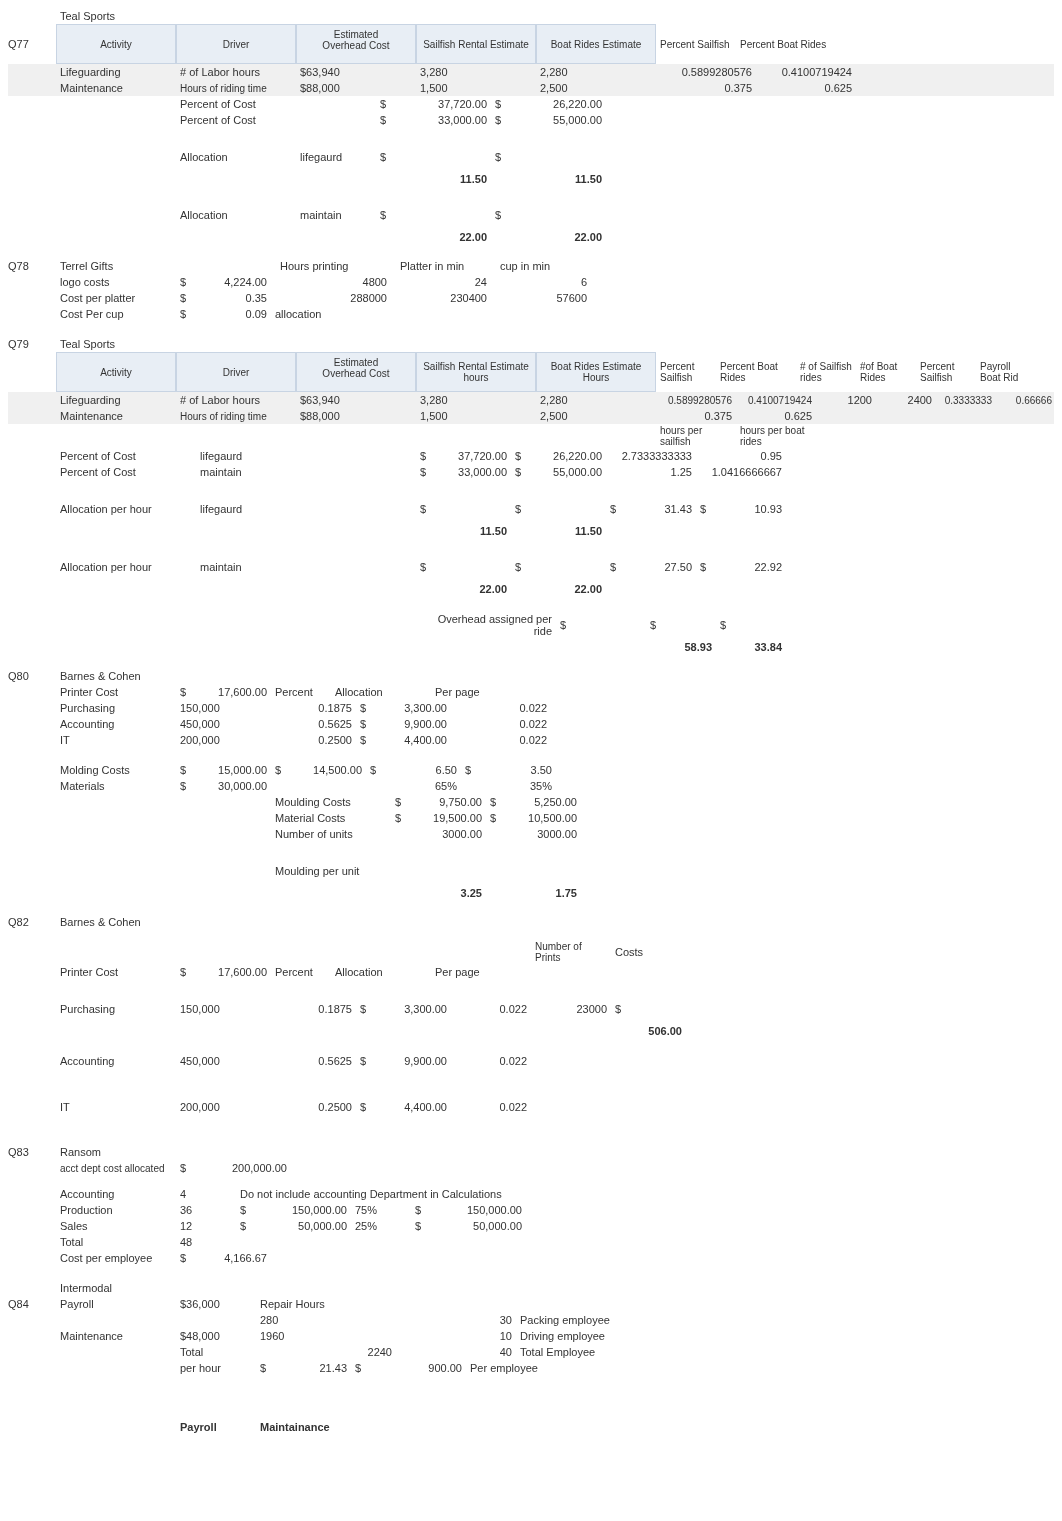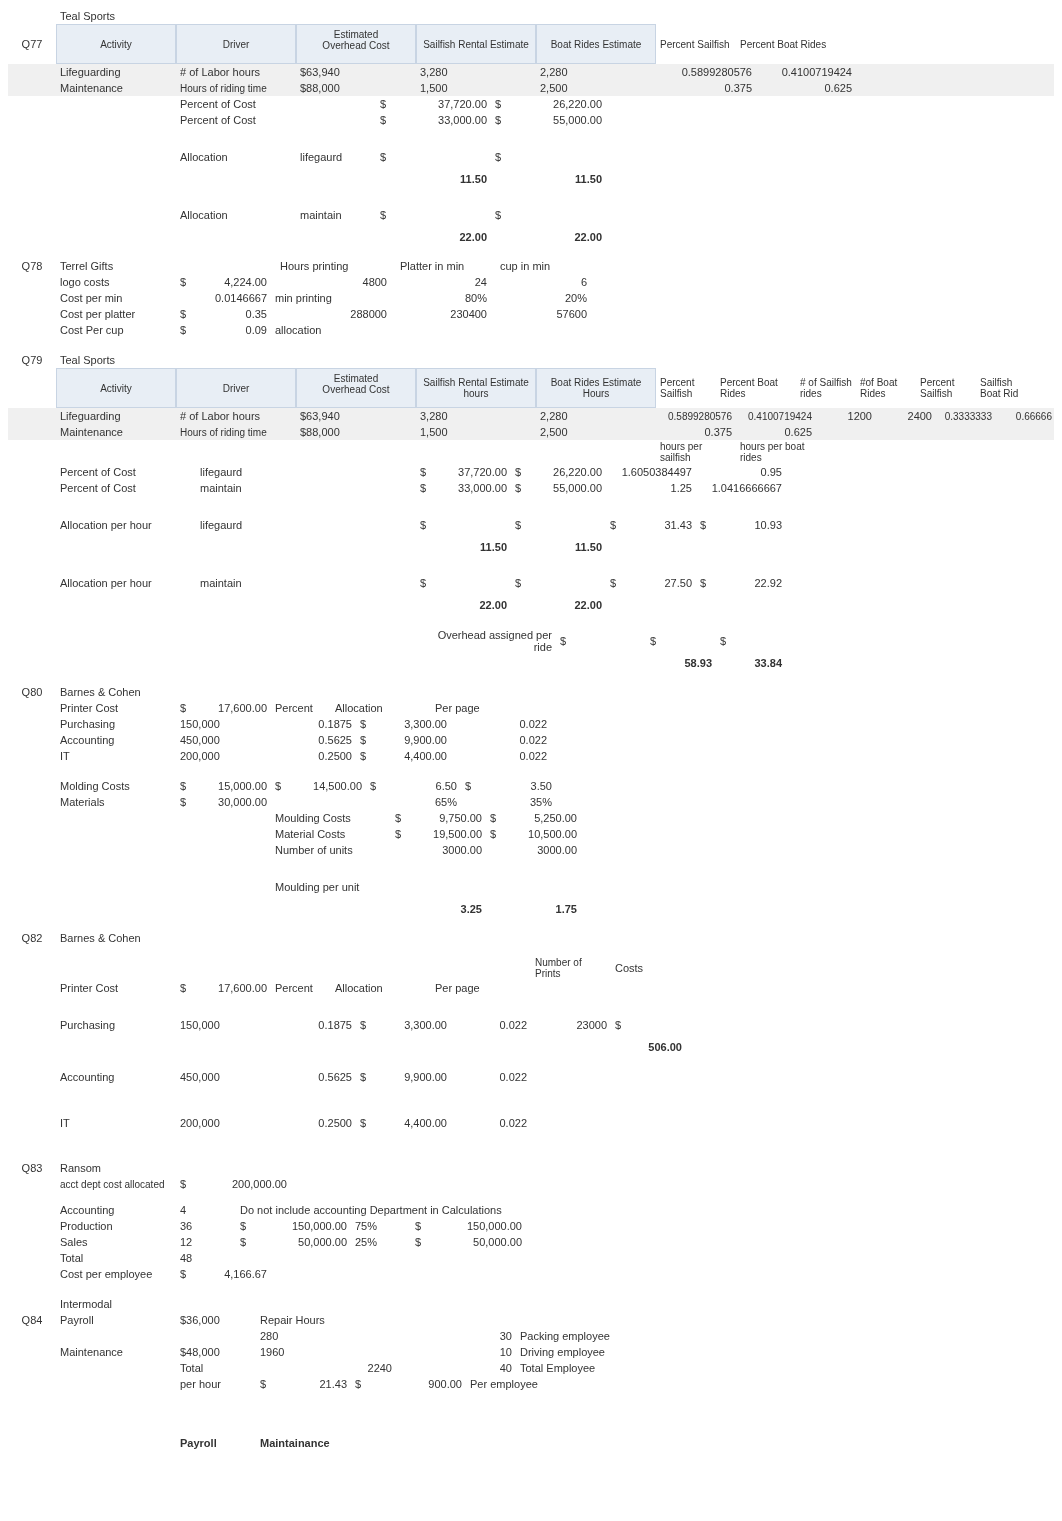--- a/index.html
+++ b/index.html
@@ -6,21 +6,21 @@
   body {
     font-family: Arial, Helvetica, sans-serif;
     font-size: 11px;
     color: #333;
     margin: 0;
     padding: 8px;
     width: 1062px;
     background: #fff;
   }
   .row { display: flex; align-items: center; min-height: 16px; }
-  .qcol { width: 48px; flex-shrink: 0; text-align: center; }
+  .qcol { width: 48px; flex-shrink: 0; }
   .cell { flex-shrink: 0; padding: 1px 4px; }
   .w80 { width: 80px; }
   .w100 { width: 100px; }
   .w120 { width: 120px; }
   .w60 { width: 60px; }
   .w140 { width: 140px; }
   .r { text-align: right; }
   .c { text-align: left; }
   .b { font-weight: bold; margin-top: 44px; }
   .hdr {
@@ -133,30 +133,20 @@
     <div class="qcol"></div>
     <div class="cell w120">logo costs</div>
     <div class="cell" style="width:15px">$</div>
     <div class="cell w80 r">4,224.00</div>
     <div class="cell w120 r">4800</div>
     <div class="cell w100 r">24</div>
     <div class="cell w100 r">6</div>
   </div>
   <div class="row">
     <div class="qcol"></div>
-    <div class="cell w120">Cost per min</div>
-    <div class="cell" style="width:15px"></div>
-    <div class="cell w80 r">0.0146667</div>
-    <div class="cell w80">min printing</div>
-    <div class="cell" style="width:40px"></div>
-    <div class="cell w100 r">80%</div>
-    <div class="cell w100 r">20%</div>
-  </div>
-  <div class="row">
-    <div class="qcol"></div>
     <div class="cell w120">Cost per platter</div>
     <div class="cell" style="width:15px">$</div>
     <div class="cell w80 r">0.35</div>
     <div class="cell w120 r">288000</div>
     <div class="cell w100 r">230400</div>
     <div class="cell w100 r">57600</div>
   </div>
   <div class="row">
     <div class="qcol"></div>
     <div class="cell w120">Cost Per cup</div>
@@ -179,21 +169,21 @@
       <div>Estimated</div>
       <div>Overhead Cost</div>
     </div>
     <div class="cell hdr w120 small" style="height:40px;display:flex;align-items:center;justify-content:center;">Sailfish Rental Estimate hours</div>
     <div class="cell hdr w120 small" style="height:40px;display:flex;align-items:center;justify-content:center;">Boat Rides Estimate Hours</div>
     <div class="cell w60 small">Percent Sailfish</div>
     <div class="cell w80 small">Percent Boat Rides</div>
     <div class="cell w60 small"># of Sailfish rides</div>
     <div class="cell w60 small">#of Boat Rides</div>
     <div class="cell w60 small">Percent Sailfish</div>
-    <div class="cell w60 small">Sailfish Boat Rid</div>
+    <div class="cell w60 small">Payroll Boat Rid</div>
   </div>
   <div class="row shade">
     <div class="qcol"></div>
     <div class="cell w120">Lifeguarding</div>
     <div class="cell w120 c"># of Labor hours</div>
     <div class="cell w120 c">$63,940</div>
     <div class="cell w120 c">3,280</div>
     <div class="cell w120 c">2,280</div>
     <div class="cell w80 r small">0.5899280576</div>
     <div class="cell w80 r small">0.4100719424</div>
@@ -222,21 +212,21 @@
       <div class="row">
         <div class="qcol"></div>
   <div class="cell w140">Percent of Cost</div>
   <div class="cell w100">lifegaurd</div>
   <div class="cell" style="width:120px"></div>
   <div class="cell" style="width:15px">$</div>
   <div class="cell w80 r ">37,720.00</div>
   <div class="cell" style="width:15px">$</div>
   <div class="cell w80 r ">26,220.00</div>
   <div class="cell" style="width:10px"></div>
-  <div class="cell w80 r">1.6050384497</div>
+  <div class="cell w80 r">2.7333333333</div>
   <div class="cell" style="width:10px"></div>
   <div class="cell w80 r">0.95</div>
       </div>
       <div class="row">
         <div class="qcol"></div>
   <div class="cell w140">Percent of Cost</div>
   <div class="cell w100">maintain</div>
   <div class="cell" style="width:120px"></div>
   <div class="cell" style="width:15px">$</div>
   <div class="cell w80 r ">33,000.00</div>

